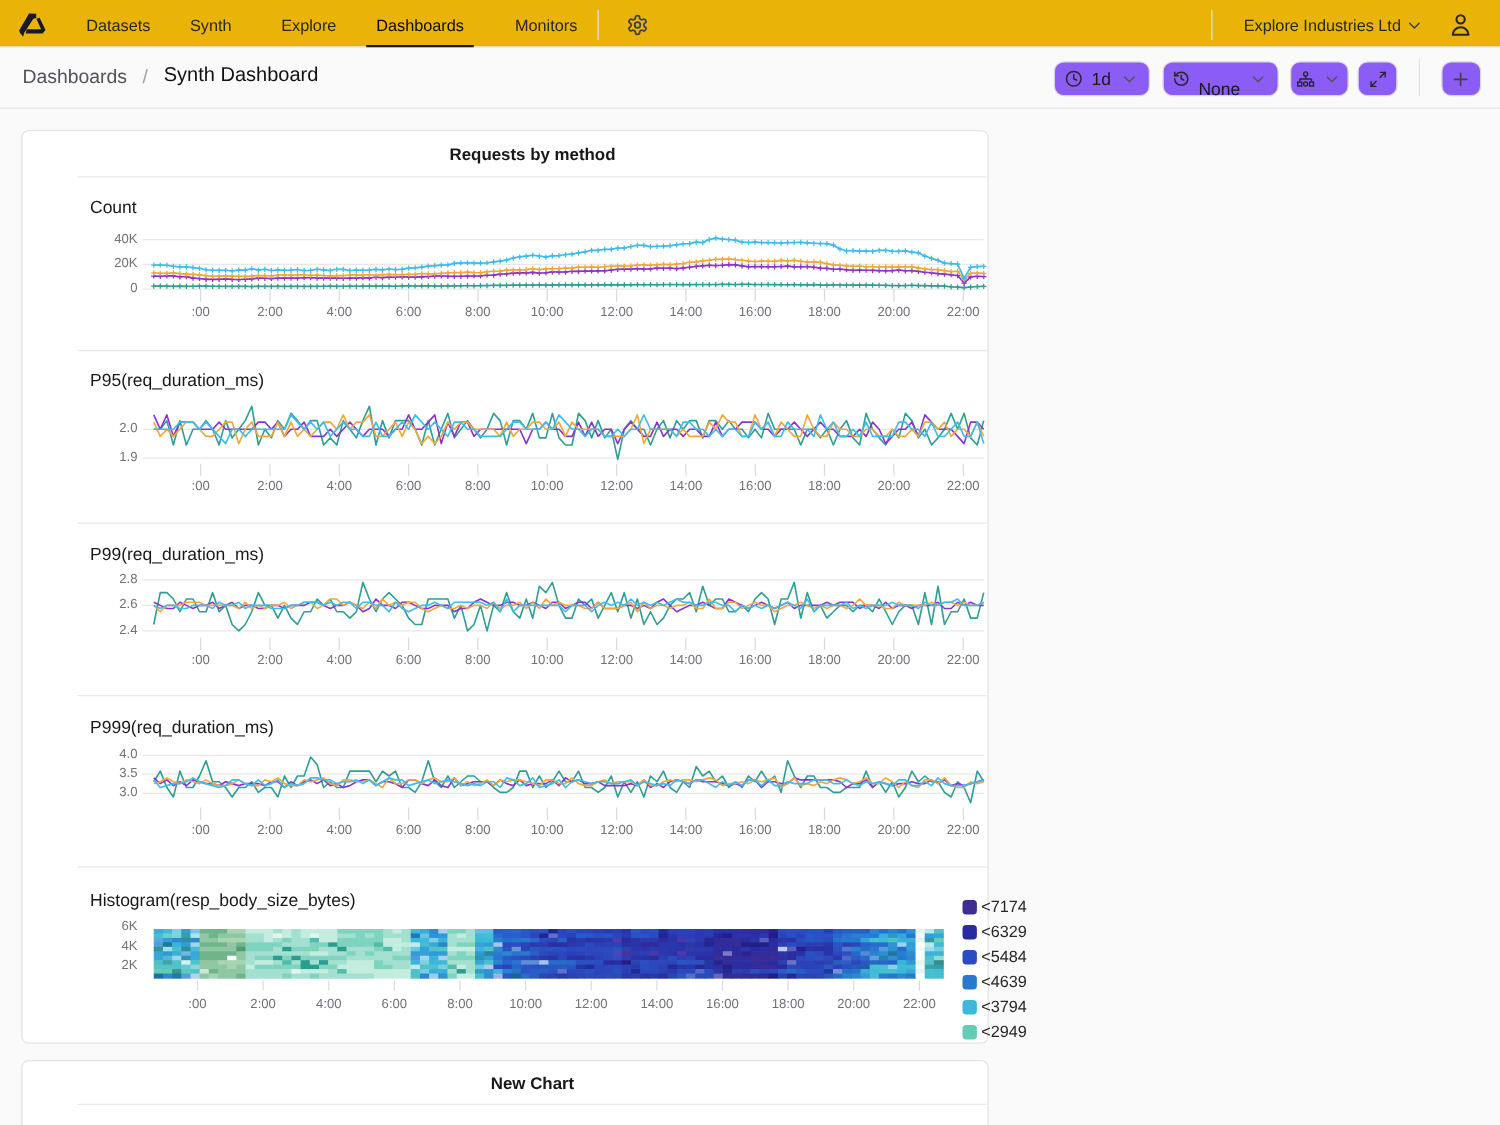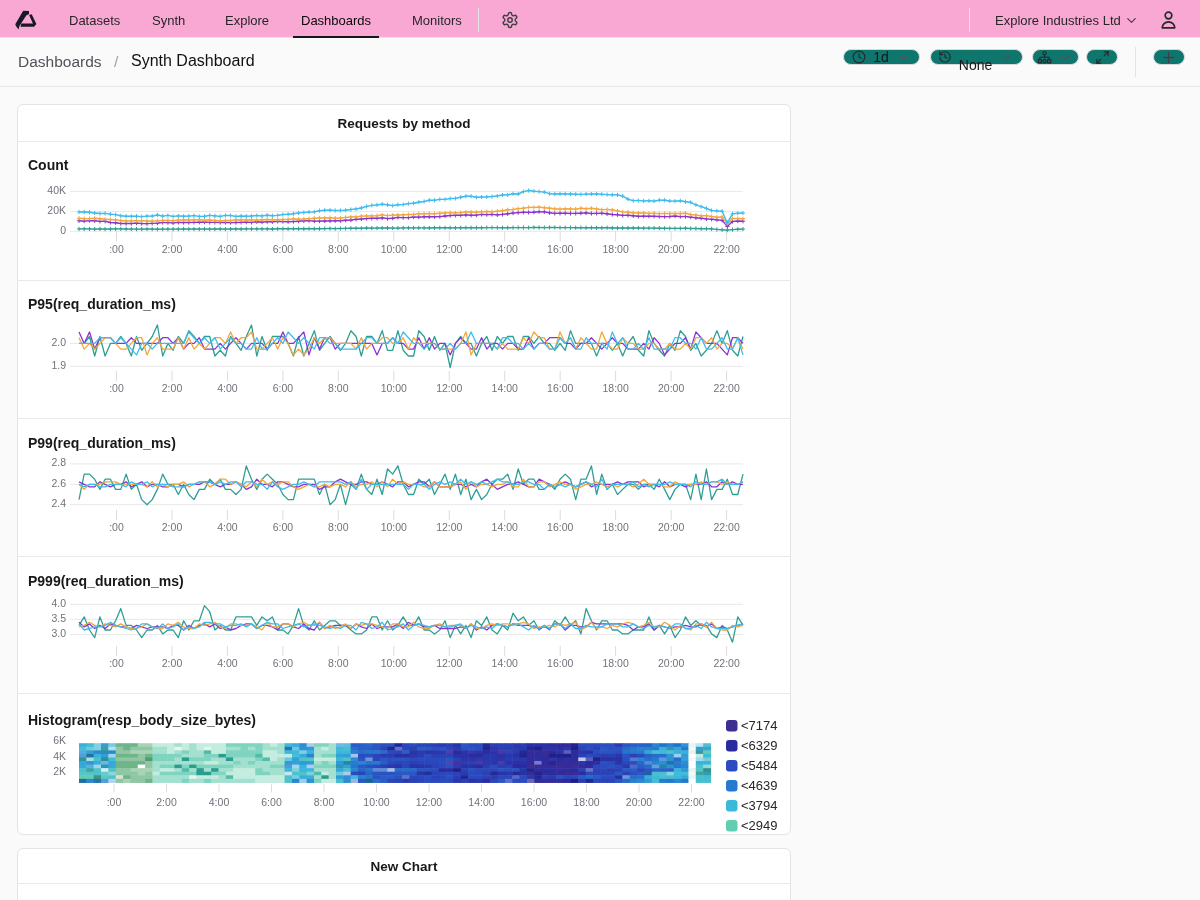--- a/index.html
+++ b/index.html
@@ -1,29 +1,29 @@
 <!DOCTYPE html>
 <html><head><meta charset="utf-8"><style>
 * { margin:0; padding:0; box-sizing:border-box; }
 html,body { width:1200px; height:900px; overflow:hidden; background:#fafafa;
   font-family:"Liberation Sans",sans-serif; }
 .abs { position:absolute; }
-#topnav { position:absolute; left:0; top:0; width:1200px; height:38px; background:#f9a8d4;
+#topnav { position:absolute; left:0; top:0; width:1200px; height:38px; background:#eab308;
   border-bottom:1px solid #e7e7e9; }
 .navitem { position:absolute; top:13px; font-size:13px; color:#27272a; }
 #crumbbar { position:absolute; left:0; top:38px; width:1200px; height:49px;
   border-bottom:1px solid #e7e7e9; background:#fafafa; }
-.btn { position:absolute; top:11px; height:16px; background:#0f766e; border:1px solid #d9d9dc;
+.btn { position:absolute; top:11px; height:28px; background:#8b5cf6; border:1px solid #d9d9dc;
   border-radius:8px; display:flex; align-items:center; justify-content:center; }
 .card { position:absolute; left:17px; width:774px; background:#fff;
-  border:1px solid #e4e4e7; border-radius:6px; }
+  border:1px solid #e4e4e7; border-radius:6px;padding-left:44px; }
 .chdr { height:37px; border-bottom:1px solid #e9e9eb; text-align:center;
   font-weight:bold; font-size:13.5px; color:#18181b; line-height:37px; }
 .sect { position:relative; border-bottom:1px solid #e9e9eb; }
-.stitle { position:absolute; left:10px; font-weight:bold; font-size:14px; color:#18181b; }
+.stitle { position:absolute; left:10px; font-weight:normal; font-size:14px; color:#18181b; }
 svg { display:block; position:absolute; left:0; top:0; }
 </style></head>
 <body>
 <div id="topnav">
   <svg width="24" height="24" style="left:13px;top:8px" viewBox="0 0 24 24">
     <g fill="#181826">
       <polygon points="10.2,2.8 13.9,6.5 6.3,18.3 2.3,16.3"></polygon>
       <polygon points="2.3,16.0 6.3,18.0 5.6,21.4 2.9,18.1"></polygon>
       <polygon points="10.2,2.8 16.0,3.0 16.0,6.3 12.4,7.4"></polygon>
       <polygon points="16.1,7.0 18.7,6.2 23.4,15.9 21.0,18.8 19.9,15.4"></polygon>

